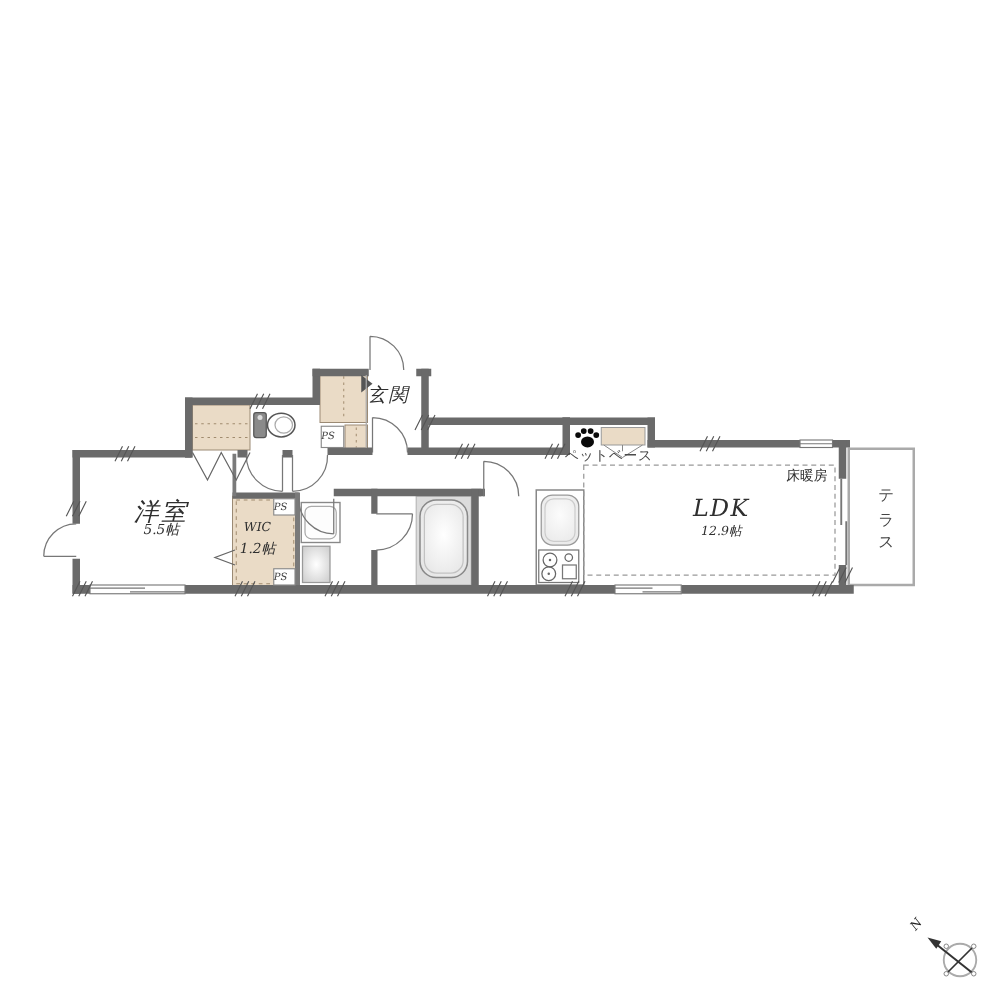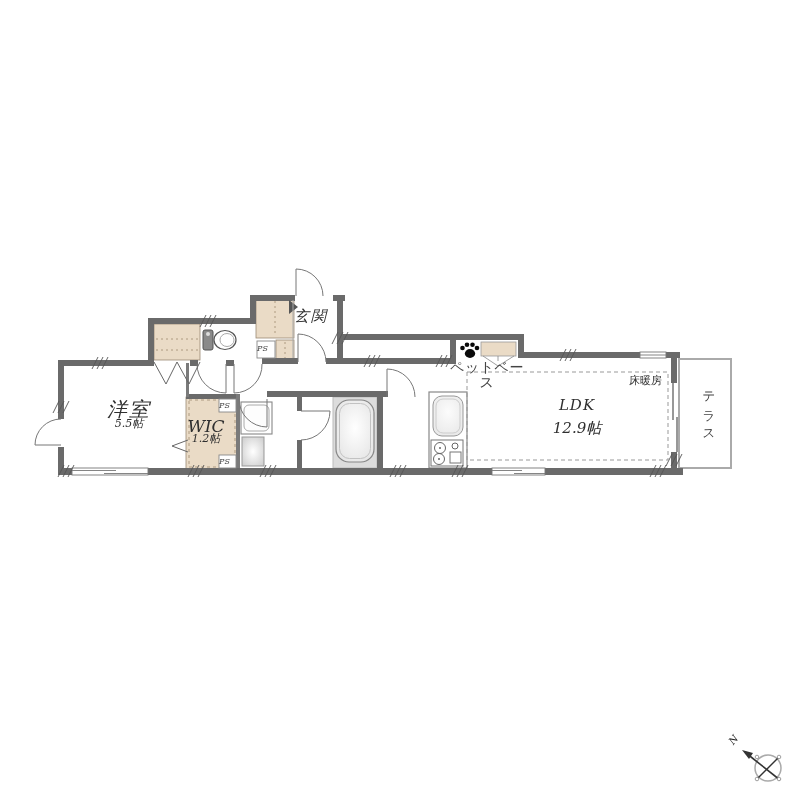--- a/index.html
+++ b/index.html
@@ -3,28 +3,28 @@
 <meta charset="utf-8">
 <style>
   html,body{margin:0;padding:0;background:#ffffff;}
   #stage{position:relative;width:800px;height:800px;background:#fff;overflow:hidden;
          font-family:"DejaVu Serif","Liberation Serif",serif;color:#333;}
   #plan-svg{position:absolute;left:0;top:0;}
   .lbl{position:absolute;text-align:center;font-style:italic;color:#2f2f2f;line-height:1.05;}
   .lbl-genkan{left:276px;top:309px;width:70px;font-size:15px;letter-spacing:2px;}
   .lbl-yoshitsu{left:79px;top:399px;width:100px;font-size:20px;letter-spacing:2px;}
   .lbl-yoshitsu-size{left:79px;top:418px;width:100px;font-size:11px;}
-  .lbl-wic{left:176px;top:418px;width:60px;font-size:17px;}
+  .lbl-wic{left:176px;top:418px;width:60px;font-size:10px;}
   .lbl-wic-size{left:176px;top:433px;width:60px;font-size:11px;text-align:center;}
-  .lbl-ldk{left:527px;top:398px;width:100px;font-size:15px;letter-spacing:1px;}
-  .lbl-ldk-size{left:527px;top:421px;width:100px;font-size:15px;}
+  .lbl-ldk{left:527px;top:398px;width:100px;font-size:19px;letter-spacing:1px;}
+  .lbl-ldk-size{left:527px;top:421px;width:100px;font-size:10px;}
   .lbl-yukadanbo{left:592px;top:375px;width:70px;font-size:11px;text-align:right;font-style:normal;}
   .lbl-terrace{left:694px;top:383px;width:22px;height:64px;font-size:12.5px;color:#444;
                writing-mode:vertical-rl;letter-spacing:5px;font-style:normal;text-align:left;}
-  .lbl-pet{left:450px;top:360px;width:74px;font-size:14px;color:#444;font-style:normal;letter-spacing:0.5px;}
+  .lbl-pet{left:450px;top:360px;width:74px;font-size:11px;color:#444;font-style:normal;letter-spacing:0.5px;font-family:Liberation Serif, serif;}
   .lbl-ps{position:absolute;font-size:8px;font-style:italic;color:#444;text-align:left;line-height:1;}
   .ps1{left:257px;top:345px;width:18px;}
   .ps2{left:219px;top:402px;width:17px;}
   .ps3{left:219px;top:458px;width:17px;}
   .lbl-n{left:727px;top:735px;width:14px;font-size:10px;transform:rotate(-50deg);color:#222;}
 </style>
 </head>
 <body>
 
 <div id="stage">

